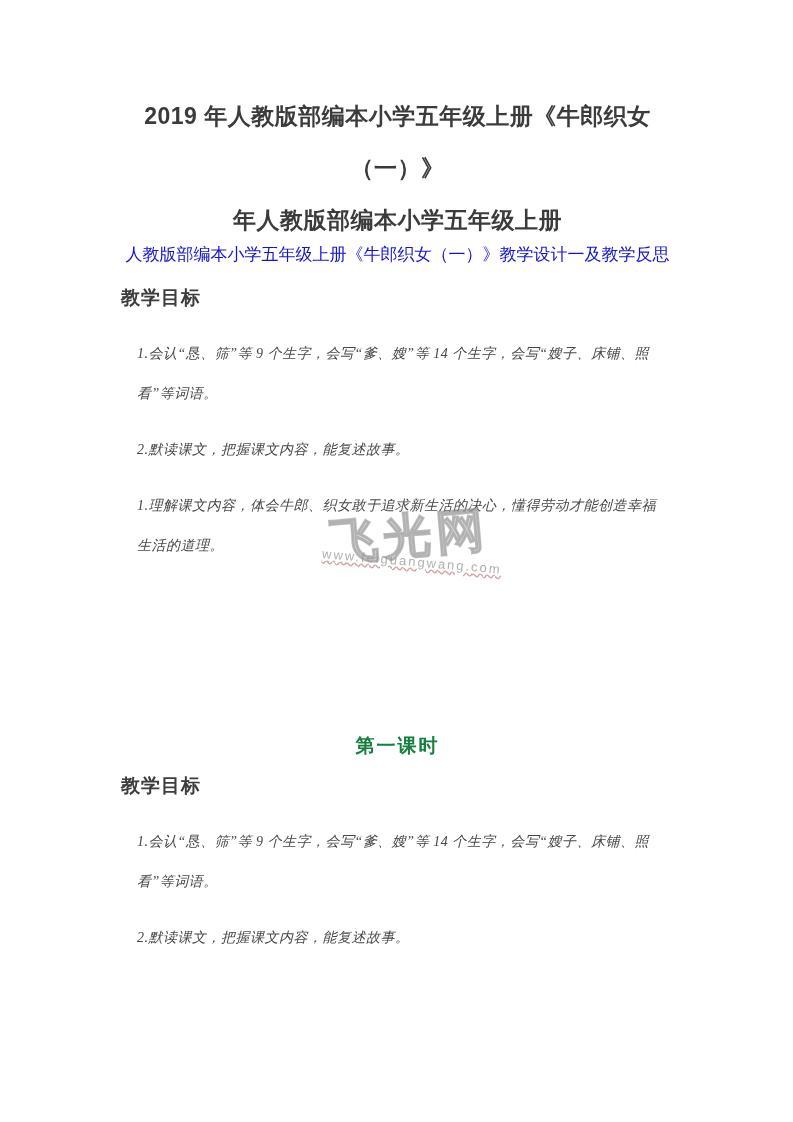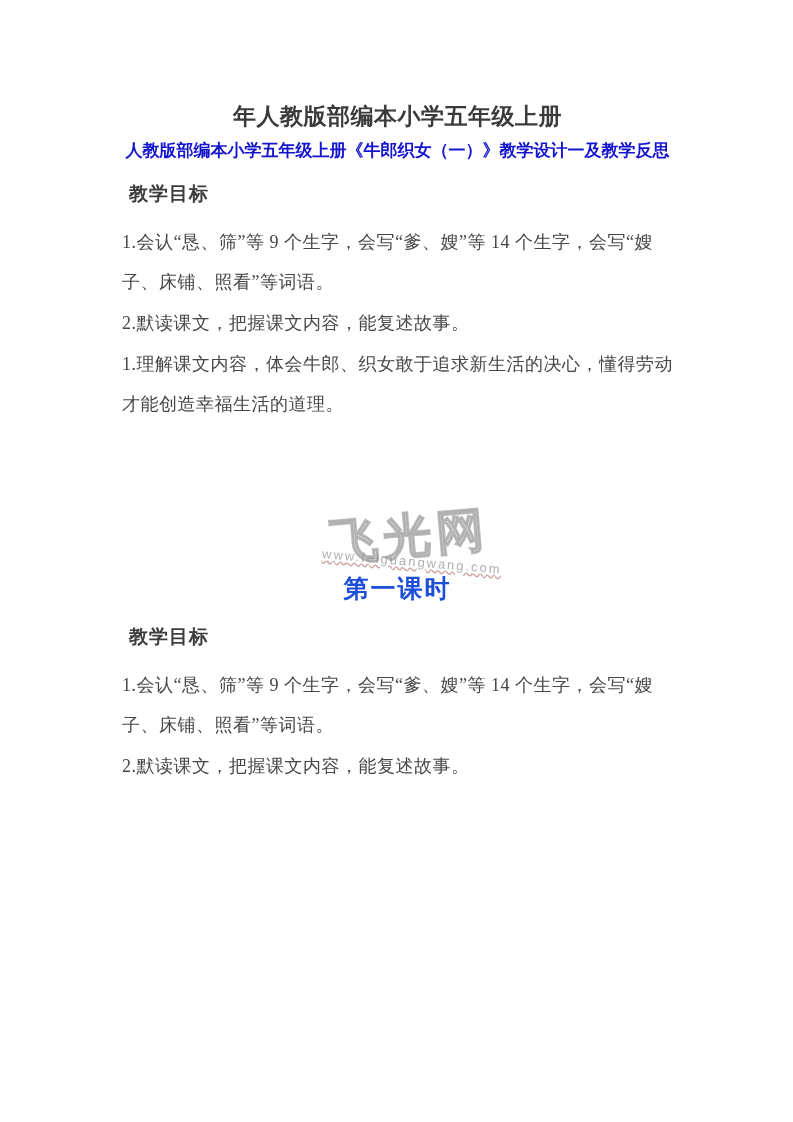--- a/index.html
+++ b/index.html
@@ -23,52 +23,53 @@
     font-size: 23px;
     line-height: 52px;
     text-align: center;
     color: #3b3b3b;
     letter-spacing: 0.5px;
   }
   .doc-title .tline { display: block; }
   .doc-subtitle {
     margin-top: -4px;
     font-family: "Liberation Sans", sans-serif;
-    font-weight: bold;
+    font-weight: normal;
     font-size: 17px;
     line-height: 26px;
     text-align: center;
     color: #1414cf;
   }
   .sec { margin: 0; }
   .sec-first { margin-top: 10px; }
   .sec-heading {
-    margin: 8px;
+    margin: 0;
     font-family: "Liberation Serif", serif;
     font-weight: bold;
     font-size: 19px;
     line-height: 40px;
     color: #3d3d3d;
     letter-spacing: 1px;
   }
   .para {
-    margin: 1px;
-    font-size: 18px;
+    margin: 16px;
+    font-size: 14px;
     line-height: 40px;
     color: #474747;
     letter-spacing: 0.5px;
+    font-style: italic;
   }
   .gap { height: 48px; }
   .session-heading {
     margin: 0;
     font-weight: bold;
-    font-size: 25px;
+    font-size: 19px;
     line-height: 40px;
     text-align: center;
-    color: #1d4ed8;
+    color: #15803d;
     letter-spacing: 2px;
   }
   .watermark {
     position: absolute;
     left: 320px; top: 512px;
     transform: rotate(-5deg);
     pointer-events: none;
     text-align: center;
   }
   .wm-name {
@@ -91,20 +92,21 @@
     text-decoration-style: wavy;
     text-decoration-color: rgba(195, 140, 140, 0.8);
   }
 </style>
 </head>
 <body>
 
 <div class="doc">
 
   <h1 class="doc-title">
+    <span class="tline">2019 年人教版部编本小学五年级上册《牛郎织女（一）》</span>
     <span class="tline">年人教版部编本小学五年级上册</span>
   </h1>
 
   <div class="doc-subtitle">人教版部编本小学五年级上册《牛郎织女（一）》教学设计一及教学反思</div>
 
   <section class="sec sec-first">
     <h2 class="sec-heading">教学目标</h2>
     <p class="para">1.会认“恳、筛”等 9 个生字，会写“爹、嫂”等 14 个生字，会写“嫂子、床铺、照看”等词语。</p>
     <p class="para">2.默读课文，把握课文内容，能复述故事。</p>
     <p class="para">1.理解课文内容，体会牛郎、织女敢于追求新生活的决心，懂得劳动才能创造幸福生活的道理。</p>

